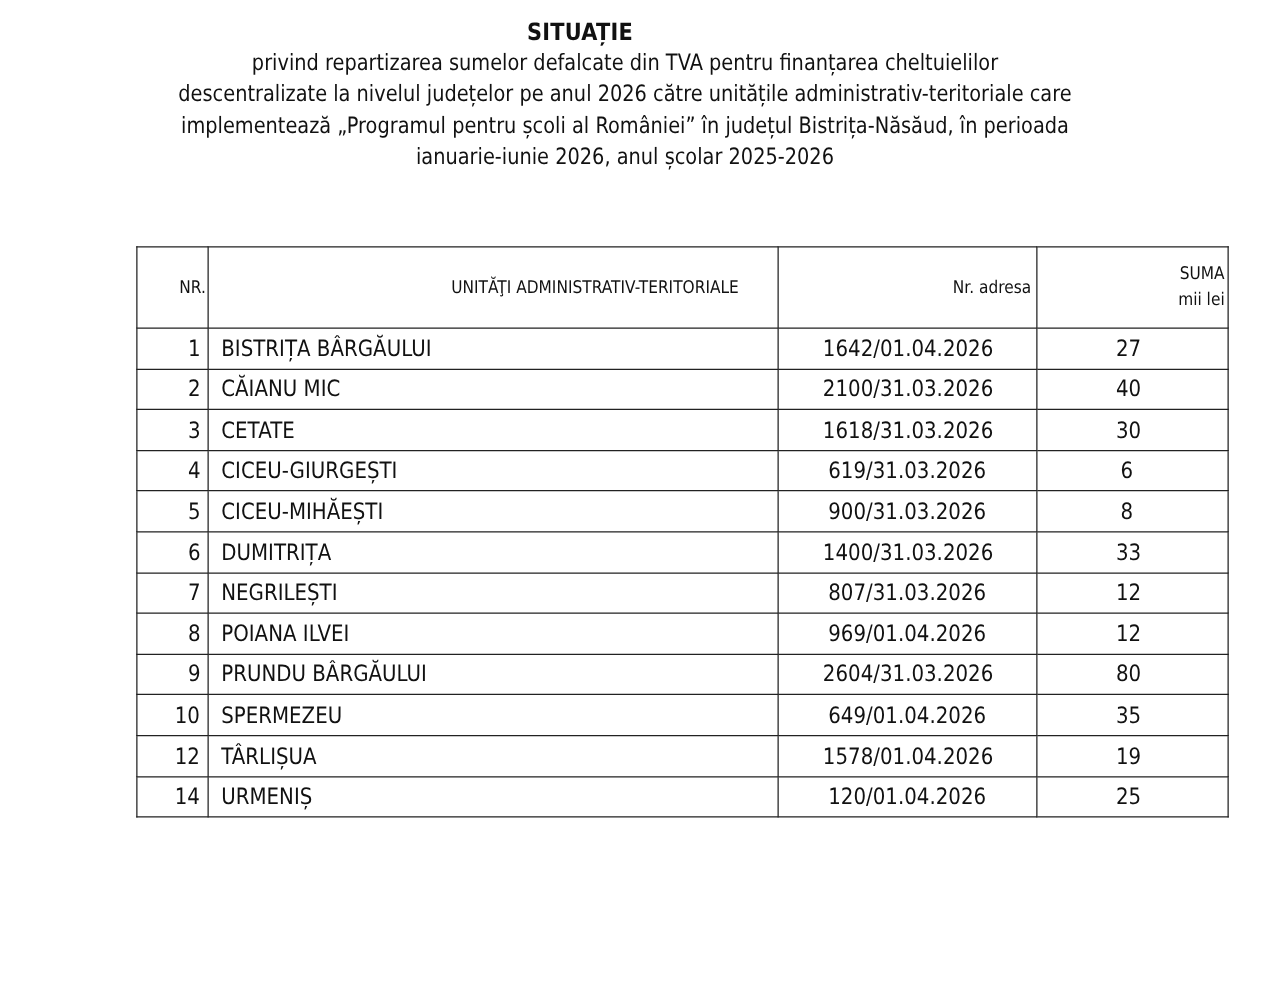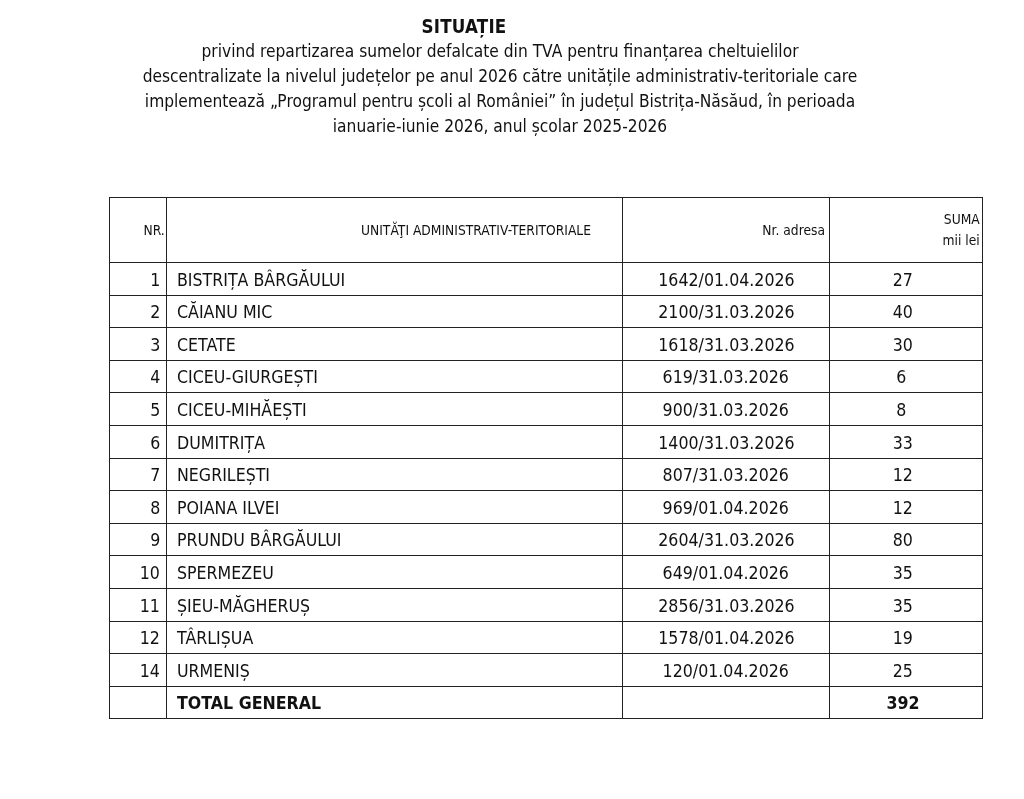--- a/index.html
+++ b/index.html
@@ -180,37 +180,25 @@
         <td class="adr"><span class="cell-text">2604/31.03.2026</span></td>
         <td class="sum"><span class="cell-text">80</span></td>
       </tr>
       <tr>
         <td class="nr"><span class="cell-text">10</span></td>
         <td class="name"><span class="cell-text">SPERMEZEU</span></td>
         <td class="adr"><span class="cell-text">649/01.04.2026</span></td>
         <td class="sum"><span class="cell-text">35</span></td>
       </tr>
       <tr>
-        <td class="nr"><span class="cell-text">11</span></td>
-        <td class="name"><span class="cell-text">ȘIEU-MĂGHERUȘ</span></td>
-        <td class="adr"><span class="cell-text">2856/31.03.2026</span></td>
-        <td class="sum"><span class="cell-text">35</span></td>
-      </tr>
-      <tr>
         <td class="nr"><span class="cell-text">12</span></td>
         <td class="name"><span class="cell-text">TÂRLIȘUA</span></td>
         <td class="adr"><span class="cell-text">1578/01.04.2026</span></td>
         <td class="sum"><span class="cell-text">19</span></td>
       </tr>
       <tr>
         <td class="nr"><span class="cell-text">14</span></td>
         <td class="name"><span class="cell-text">URMENIȘ</span></td>
         <td class="adr"><span class="cell-text">120/01.04.2026</span></td>
         <td class="sum"><span class="cell-text">25</span></td>
       </tr>
-      <tr class="total">
-        <td class="nr"><span class="cell-text"></span></td>
-        <td class="name"><span class="cell-text">TOTAL GENERAL</span></td>
-        <td class="adr"><span class="cell-text"></span></td>
-        <td class="sum"><span class="cell-text">392</span></td>
-      </tr>
     </tbody>
 </table>
 
 </body></html>

